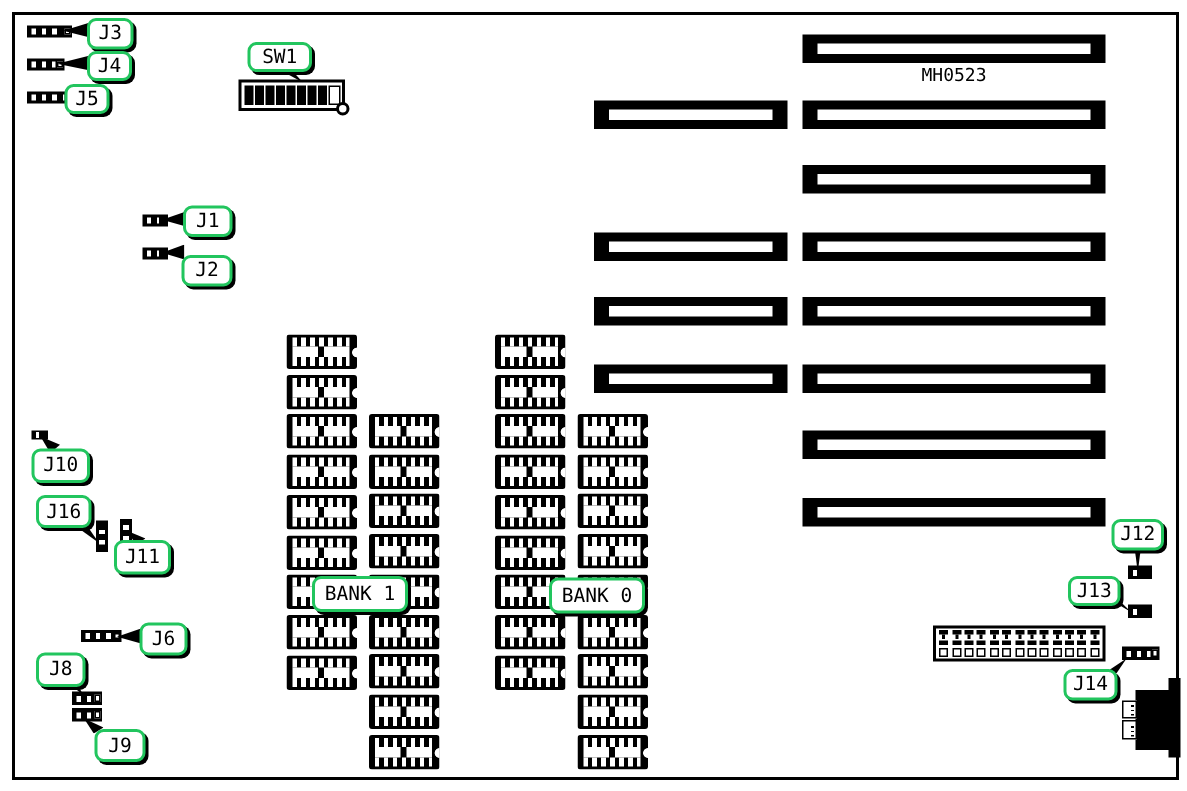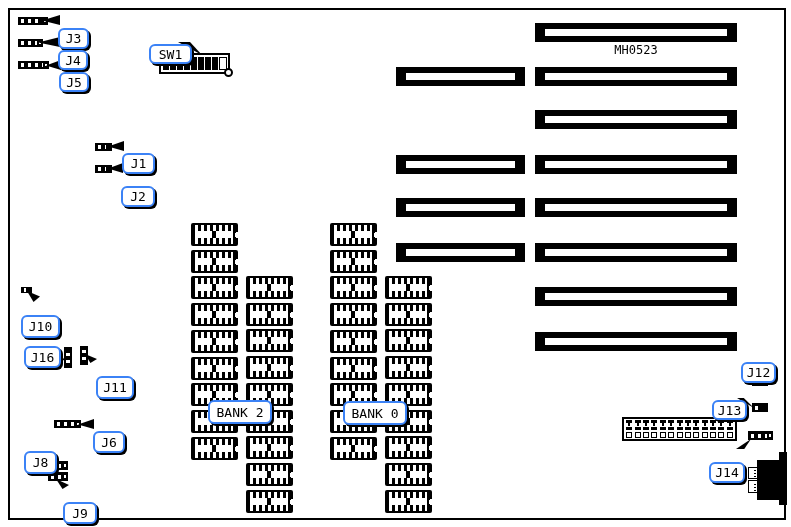--- a/index.html
+++ b/index.html
@@ -2,22 +2,22 @@
 <html><head>
 <meta charset="utf-8">
 <style>
   html,body{margin:0;padding:0;background:#fff;}
   #canvas{position:relative;width:791px;height:527px;background:#fff;overflow:hidden;
           font-family:"DejaVu Sans Mono","Liberation Mono",monospace;color:#000;}
   .frame{position:absolute;left:8px;top:8px;width:774px;height:508px;border:2px solid #000;}
 
   
   .callout{position:absolute;z-index:6;display:flex;align-items:center;justify-content:center;
-           background:#fff;border:2px solid #3b82f6;border-radius:6px;box-shadow:2px 2px 0 #000;
-           font-size:13px;line-height:1;white-space:nowrap;margin-top:16px;}
+           background:#fff;border:2px solid #22c55e;border-radius:6px;box-shadow:2px 2px 0 #000;
+           font-size:13px;line-height:1;white-space:nowrap;}
   .tail{position:absolute;z-index:5;background:#000;}
 
   
   .jmp{position:absolute;background-color:#000;background-repeat:no-repeat;}
   .jmp.h{background-image:repeating-linear-gradient(90deg,#fff 0 3px,rgba(0,0,0,0) 3px 7px);
          background-size:calc(100% - 9px) 4px;background-position:left 3px center;}
   .jmp.v{background-image:repeating-linear-gradient(0deg,#fff 0 3px,rgba(0,0,0,0) 3px 7px);
          background-size:4px calc(100% - 8px);background-position:center top 3px;}
   .jmp.sq::after{content:"";position:absolute;right:1px;top:2px;bottom:2px;width:4px;
                  background:#fff;border:1px solid #000;box-sizing:border-box;}
@@ -134,35 +134,35 @@
   <div class="tail" style="left:85px;top:354px;width:12px;height:9px;clip-path:polygon(0 0,100% 55%,45% 100%)"></div>
   <div class="tail" style="left:78px;top:419px;width:16px;height:10px;clip-path:polygon(100% 0,0 55%,100% 100%)"></div>
   <div class="tail" style="left:42px;top:452px;width:14px;height:12px;clip-path:polygon(0 0,50% 0,100% 100%)"></div>
   <div class="tail" style="left:56px;top:479px;width:13px;height:10px;clip-path:polygon(0 0,100% 60%,50% 100%)"></div>
   <div class="tail" style="left:754px;top:364px;width:9px;height:14px;clip-path:polygon(25% 0,75% 0,55% 100%,45% 100%)"></div>
   <div class="tail" style="left:737px;top:398px;width:17px;height:10px;clip-path:polygon(0 0,40% 0,100% 100%)"></div>
   <div class="tail" style="left:736px;top:439px;width:15px;height:10px;clip-path:polygon(100% 0,55% 100%,0 100%)"></div>
 
   <div class="callout" style="left:58px;top:12px;width:27px;height:17px">J3</div>
   <div class="callout" style="left:58px;top:34px;width:26px;height:16px">J4</div>
-  <div class="callout" style="left:59px;top:56px;width:26px;height:16px">J5</div>
-  <div class="callout" style="left:149px;top:28px;width:39px;height:16px">SW1</div>
+  <div class="callout" style="left:43px;top:56px;width:26px;height:16px">J5</div>
+  <div class="callout" style="left:165px;top:28px;width:39px;height:16px">SW1</div>
   <div class="callout" style="left:122px;top:137px;width:29px;height:17px">J1</div>
   <div class="callout" style="left:121px;top:170px;width:30px;height:17px">J2</div>
   <div class="callout" style="left:21px;top:299px;width:35px;height:19px">J10</div>
   <div class="callout" style="left:24px;top:330px;width:33px;height:18px">J16</div>
-  <div class="callout" style="left:96px;top:360px;width:34px;height:19px">J11</div>
+  <div class="callout" style="left:76px;top:360px;width:34px;height:19px">J11</div>
   <div class="callout" style="left:93px;top:415px;width:28px;height:18px">J6</div>
   <div class="callout" style="left:24px;top:435px;width:29px;height:19px">J8</div>
   <div class="callout" style="left:63px;top:486px;width:30px;height:18px">J9</div>
   <div class="callout" style="left:741px;top:346px;width:31px;height:17px">J12</div>
   <div class="callout" style="left:712px;top:384px;width:31px;height:16px">J13</div>
   <div class="callout" style="left:709px;top:446px;width:32px;height:17px">J14</div>
-  <div class="callout" style="left:208px;top:384px;width:60px;height:20px">BANK 2</div>
-  <div class="callout" style="left:343px;top:385px;width:60px;height:20px">BANK 0</div>
+  <div class="callout" style="left:208px;top:384px;width:60px;height:20px">BANK 1</div>
+  <div class="callout" style="left:366px;top:385px;width:60px;height:20px">BANK 0</div>
 <div class="slot" style="left: 535px; top: 23px; width: 202px; height: 19px;"></div>
     <div class="slot" style="left: 535px; top: 67px; width: 202px; height: 19px;"></div>
     <div class="slot" style="left: 535px; top: 110px; width: 202px; height: 19px;"></div>
     <div class="slot" style="left: 535px; top: 155px; width: 202px; height: 19px;"></div>
     <div class="slot" style="left: 535px; top: 198px; width: 202px; height: 19px;"></div>
     <div class="slot" style="left: 535px; top: 243px; width: 202px; height: 19px;"></div>
     <div class="slot" style="left: 535px; top: 287px; width: 202px; height: 19px;"></div>
     <div class="slot" style="left: 535px; top: 332px; width: 202px; height: 19px;"></div>
     <div class="slot" style="left: 396px; top: 67px; width: 129px; height: 19px;"></div>
     <div class="slot" style="left: 396px; top: 155px; width: 129px; height: 19px;"></div>

